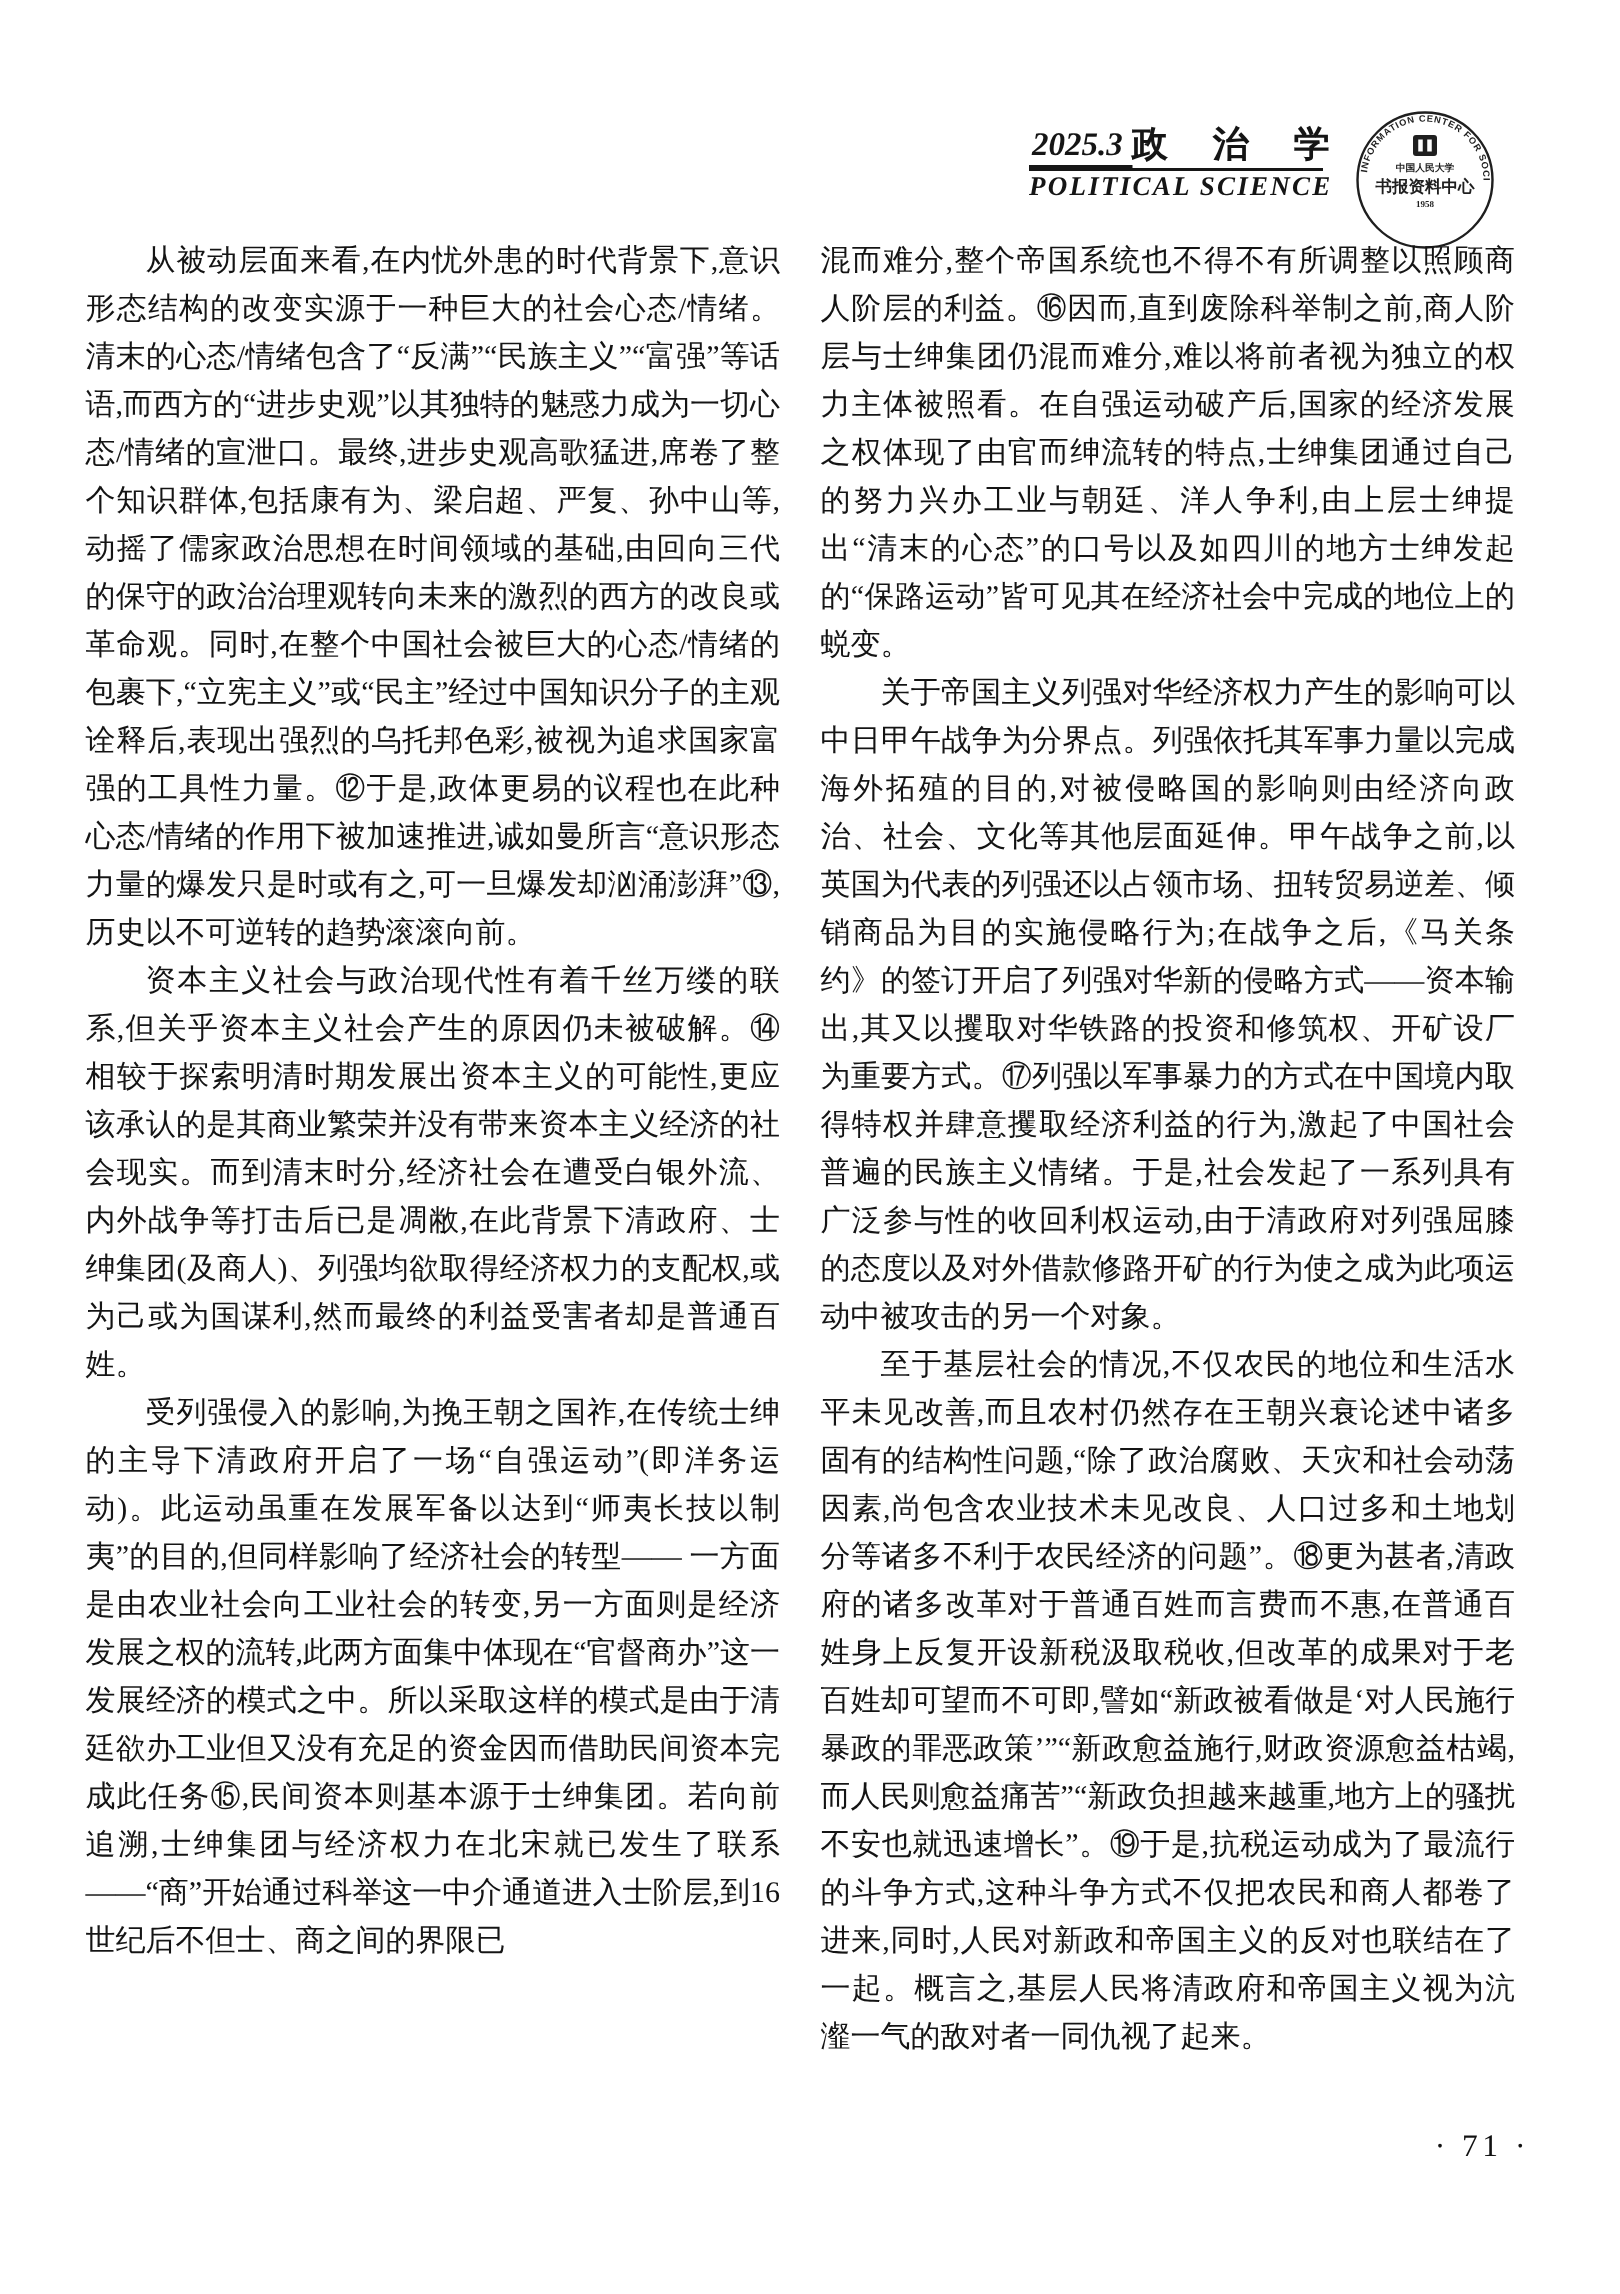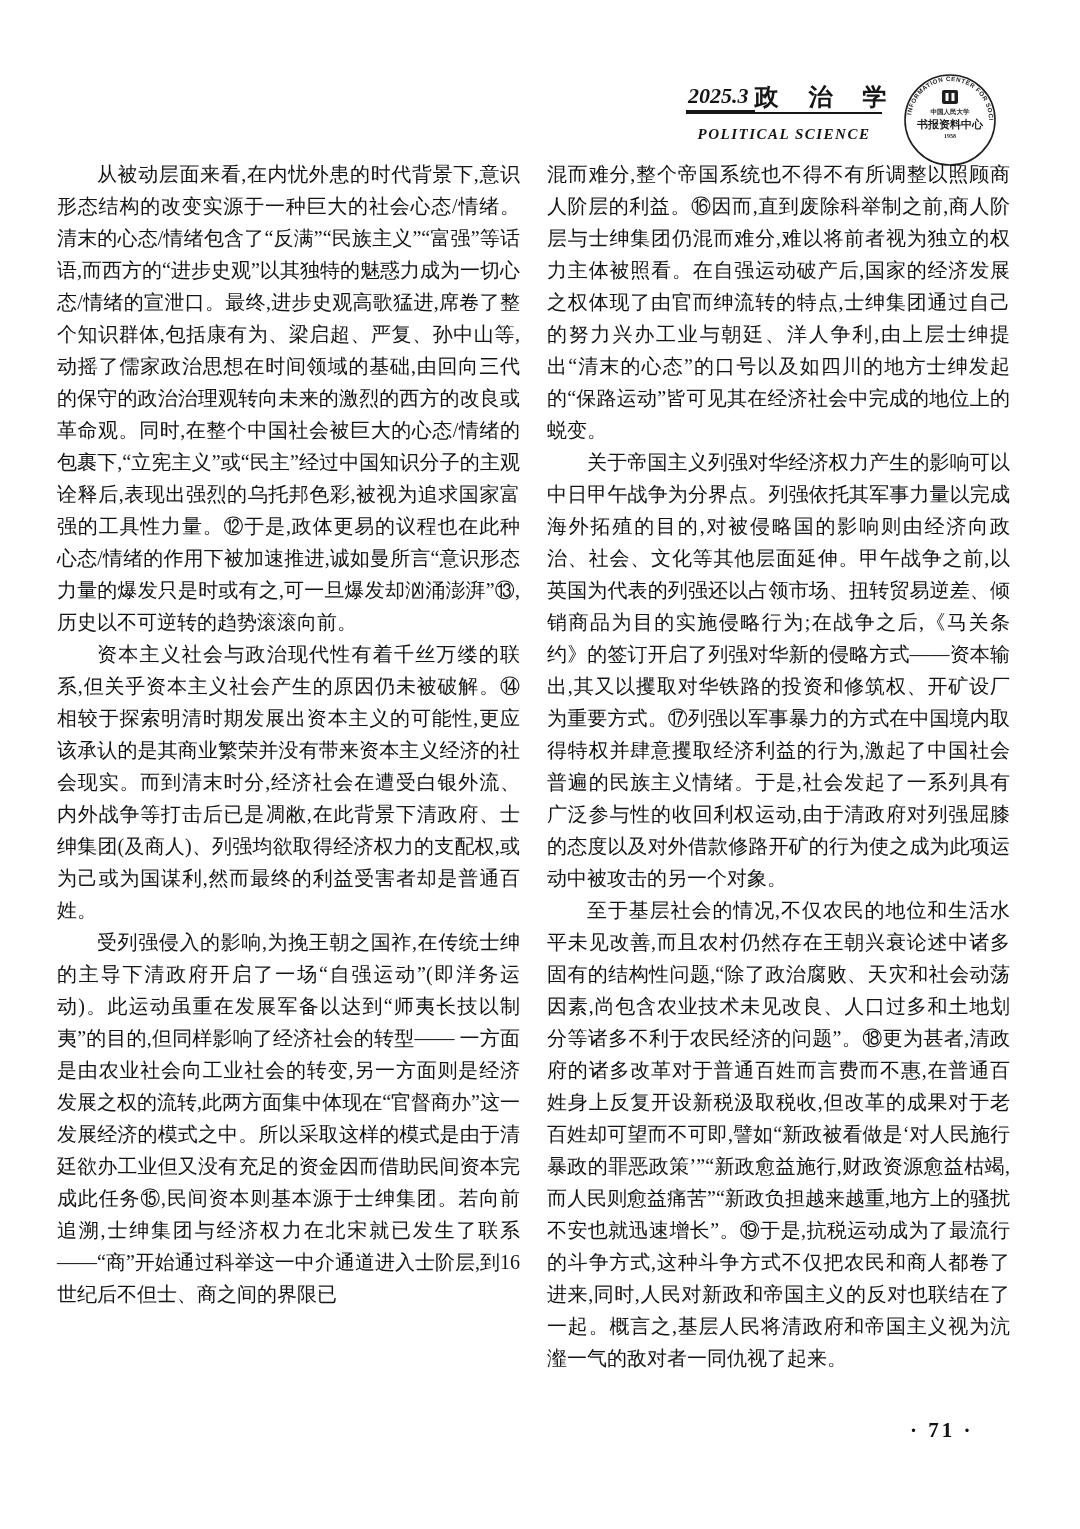--- a/index.html
+++ b/index.html
@@ -14,39 +14,39 @@
   .issue {
     font-style:italic; font-weight:bold; font-size:22px; line-height:24px;
     border-bottom:2px solid #161616; padding:0 6px 2px 2px;
   }
   .journal-cn {
     font-weight:bold; font-size:24px; line-height:30px;
     letter-spacing:12px; margin-right:-12px; white-space:nowrap;
   }
   .mast-rule { height:2px; background:#161616; margin-top:0; }
   .journal-en {
-    font-style:italic; font-weight:bold; font-size:15px; letter-spacing:1.5px;
-    text-align:center; margin-top:12px; white-space:nowrap;
+    font-style:italic; font-weight:bold; font-size:18px; letter-spacing:1.5px;
+    text-align:center; margin-top:0; white-space:nowrap;
   }
   
   .seal { position:absolute; left:900px; top:70px; width:100px; height:100px; }
   
   .col {
     position:absolute; top:158px; width:463px;
     font-size:20px; line-height:32px; text-align:justify; color:#141414;
   }
   .col-left { left:57px; }
   .col-right { left:547px; }
   .col p { margin:0; }
   .ind { text-indent:2em; }
   .heading { font-weight:bold; }
   
   .pageno {
-    position:absolute; left:910px; top:1418px; width:110px; text-align:left;
-    font-weight:bold; font-size:21px; letter-spacing:3px; color:#111;
+    position:absolute; left:910px; top:1418px; width:110px; text-align:right;
+    font-weight:normal; font-size:21px; letter-spacing:3px; color:#111;
   }
 </style>
 </head>
 <body>
 
 <div class="page">
 
   <header>
     <div class="masthead">
       <div class="mast-row">

